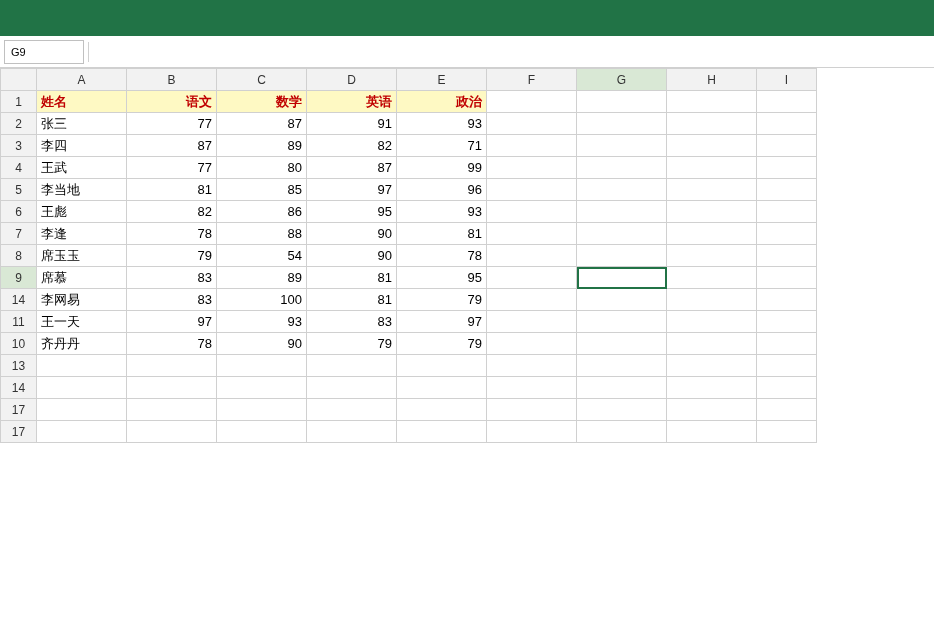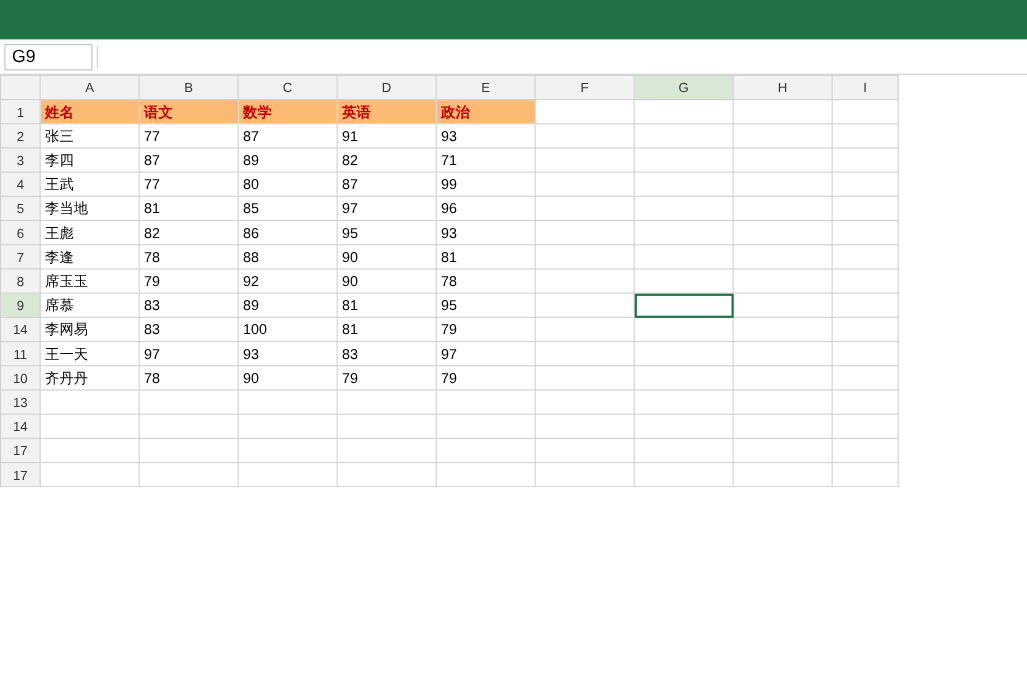--- a/index.html
+++ b/index.html
@@ -39,21 +39,21 @@
       background: #fff;
       padding: 0 4px;
     }
     .cell-ref-box {
       width: 80px;
       height: 24px;
       border: 1px solid #c0c0c0;
       display: flex;
       align-items: center;
       padding: 0 6px;
-      font-size: 16px;
+      font-size: 11px;
       background: #fff;
     }
     .formula-bar-divider {
       width: 1px;
       height: 20px;
       background: #d0d0d0;
       margin: 0 4px;
     }
     .formula-bar-icons {
       display: flex;
@@ -120,25 +120,25 @@
       border: 1px solid #d0d0d0;
       font-size: 13px;
       height: 22px;
       vertical-align: middle;
       padding: 0 4px;
       color: #000;
       overflow: hidden;
       white-space: nowrap;
     }
     td.cell.text-left { text-align: left; }
-    td.cell.text-right { }
+    td.cell.text-right { text-align: right; }
 
     
     td.header-cell {
-      background: #fdba74;
+      background: #fef9c3;
       font-weight: bold;
       color: #c00000;
     }
 
     
     .col-g-header, .row-9-header {
       background: #d9e8d5;
     }
 
     
@@ -300,21 +300,21 @@
           <td class="cell text-right">81</td>
           <td class="cell text-left"></td>
           <td class="cell text-left"></td>
           <td class="cell text-left"></td>
           <td class="cell text-left"></td>
         </tr>
         <tr>
           <td class="row-header">8</td>
           <td class="cell text-left">席玉玉</td>
           <td class="cell text-right">79</td>
-          <td class="cell text-right">92</td>
+          <td class="cell text-right">54</td>
           <td class="cell text-right">90</td>
           <td class="cell text-right">78</td>
           <td class="cell text-left"></td>
           <td class="cell text-left"></td>
           <td class="cell text-left"></td>
           <td class="cell text-left"></td>
         </tr>
         <tr>
           <td class="row-header" style="background: rgb(217, 232, 213);">9</td>
           <td class="cell text-left">席慕</td>

